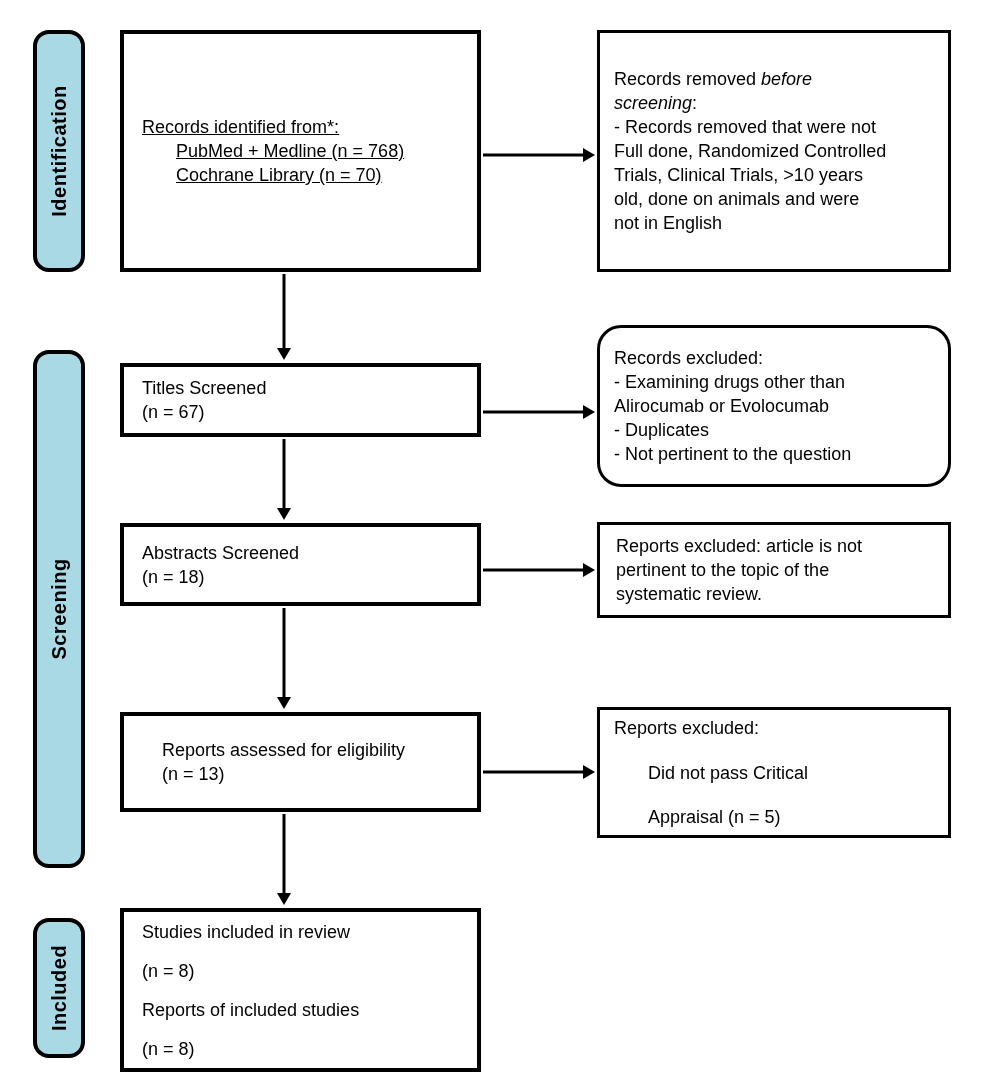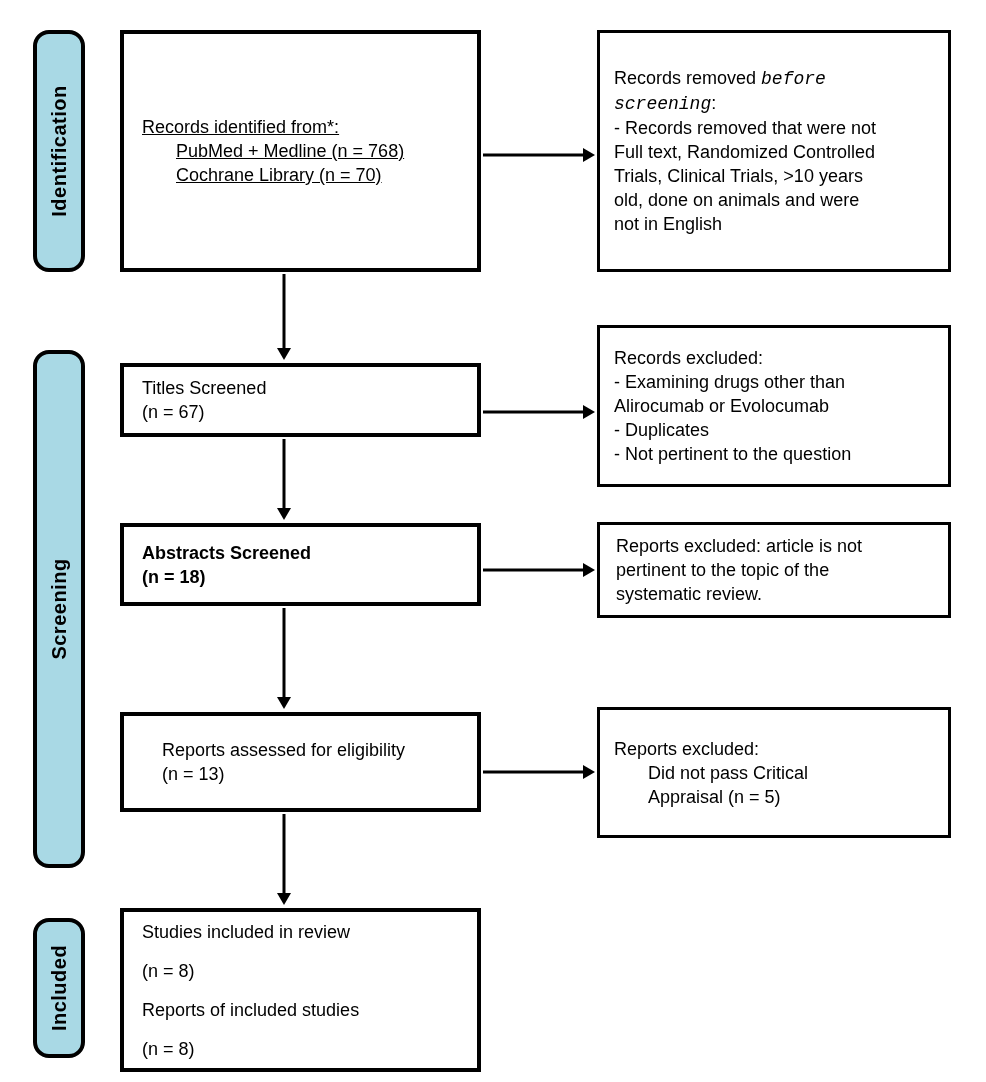--- a/index.html
+++ b/index.html
@@ -42,21 +42,21 @@
     display: flex;
     flex-direction: column;
     justify-content: center;
     padding: 6px 14px;
   }
   .box.right { border-width: 3px; left: 597px; width: 354px; }
   .box.mid   { left: 120px; width: 361px; padding-left: 18px; }
   .line { white-space: nowrap; }
   .wrapline { white-space: nowrap; }
   .indent { padding-left: 34px; }
-  .it { font-style: italic; font-family: Liberation Mono, monospace; }
+  .it { font-style: italic; }
   
   .varrow { position: absolute; width: 14px; }
   .varrow::before {
     content: ""; position: absolute; top: 0; left: 50%;
     transform: translateX(-50%);
     width: 3px; height: calc(100% - 12px); background: #000;
   }
   .varrow::after {
     content: ""; position: absolute; bottom: 0; left: 0;
     border-left: 7px solid transparent; border-right: 7px solid transparent;
@@ -92,56 +92,56 @@
   <div class="box mid" style="top:30px;height:242px;text-decoration:underline;">
     <div class="line">Records identified from*:</div>
     <div class="line indent">PubMed + Medline (n = 768)</div>
     <div class="line indent">Cochrane Library (n = 70)</div>
   </div>
 
   <div class="box right" style="top:30px;height:242px;">
     <div><span>Records removed </span><span class="it">before</span></div>
     <div><span class="it">screening</span><span>:</span></div>
     <div class="wrapline">- Records removed that were not</div>
-    <div class="wrapline">Full text, Randomized Controlled</div>
+    <div class="wrapline">Full done, Randomized Controlled</div>
     <div class="wrapline">Trials, Clinical Trials, &gt;10 years</div>
     <div class="wrapline">old, done on animals and were</div>
     <div class="wrapline">not in English</div>
   </div>
 
   <div class="box mid" style="top:363px;height:74px;">
     <div class="line">Titles Screened</div>
     <div class="line">(n = 67)</div>
   </div>
 
-  <div class="box right" style="top:325px;height:162px;">
+  <div class="box right" style="top:325px;height:162px;border-radius:24px;">
     <div class="wrapline">Records excluded:</div>
     <div class="wrapline">- Examining drugs other than</div>
     <div class="wrapline">Alirocumab or Evolocumab</div>
     <div class="wrapline">- Duplicates</div>
     <div class="wrapline">- Not pertinent to the question</div>
   </div>
 
-  <div class="box mid" style="top:523px;height:83px;font-weight:bold;">
+  <div class="box mid" style="top:523px;height:83px;">
     <div class="line">Abstracts Screened</div>
     <div class="line">(n = 18)</div>
   </div>
 
   <div class="box right" style="top:522px;height:96px;padding-left:16px;">
     <div class="wrapline">Reports excluded: article is not</div>
     <div class="wrapline">pertinent to the topic of the</div>
     <div class="wrapline">systematic review.</div>
   </div>
 
   <div class="box mid" style="top:712px;height:100px;padding-left:38px;">
     <div class="line">Reports assessed for eligibility</div>
     <div class="line">(n = 13)</div>
   </div>
 
-  <div class="box right" style="top:707px;height:131px;">
+  <div class="box right" style="top:707px;height:131px;justify-content:space-between;">
     <div class="line">Reports excluded:</div>
     <div class="line indent">Did not pass Critical</div>
     <div class="line indent">Appraisal (n = 5)</div>
   </div>
 
   <div class="box mid" style="top:908px;height:164px;gap:15px;">
     <div class="line">Studies included in review</div>
     <div class="line">(n = 8)</div>
     <div class="line">Reports of included studies</div>
     <div class="line">(n = 8)</div>

